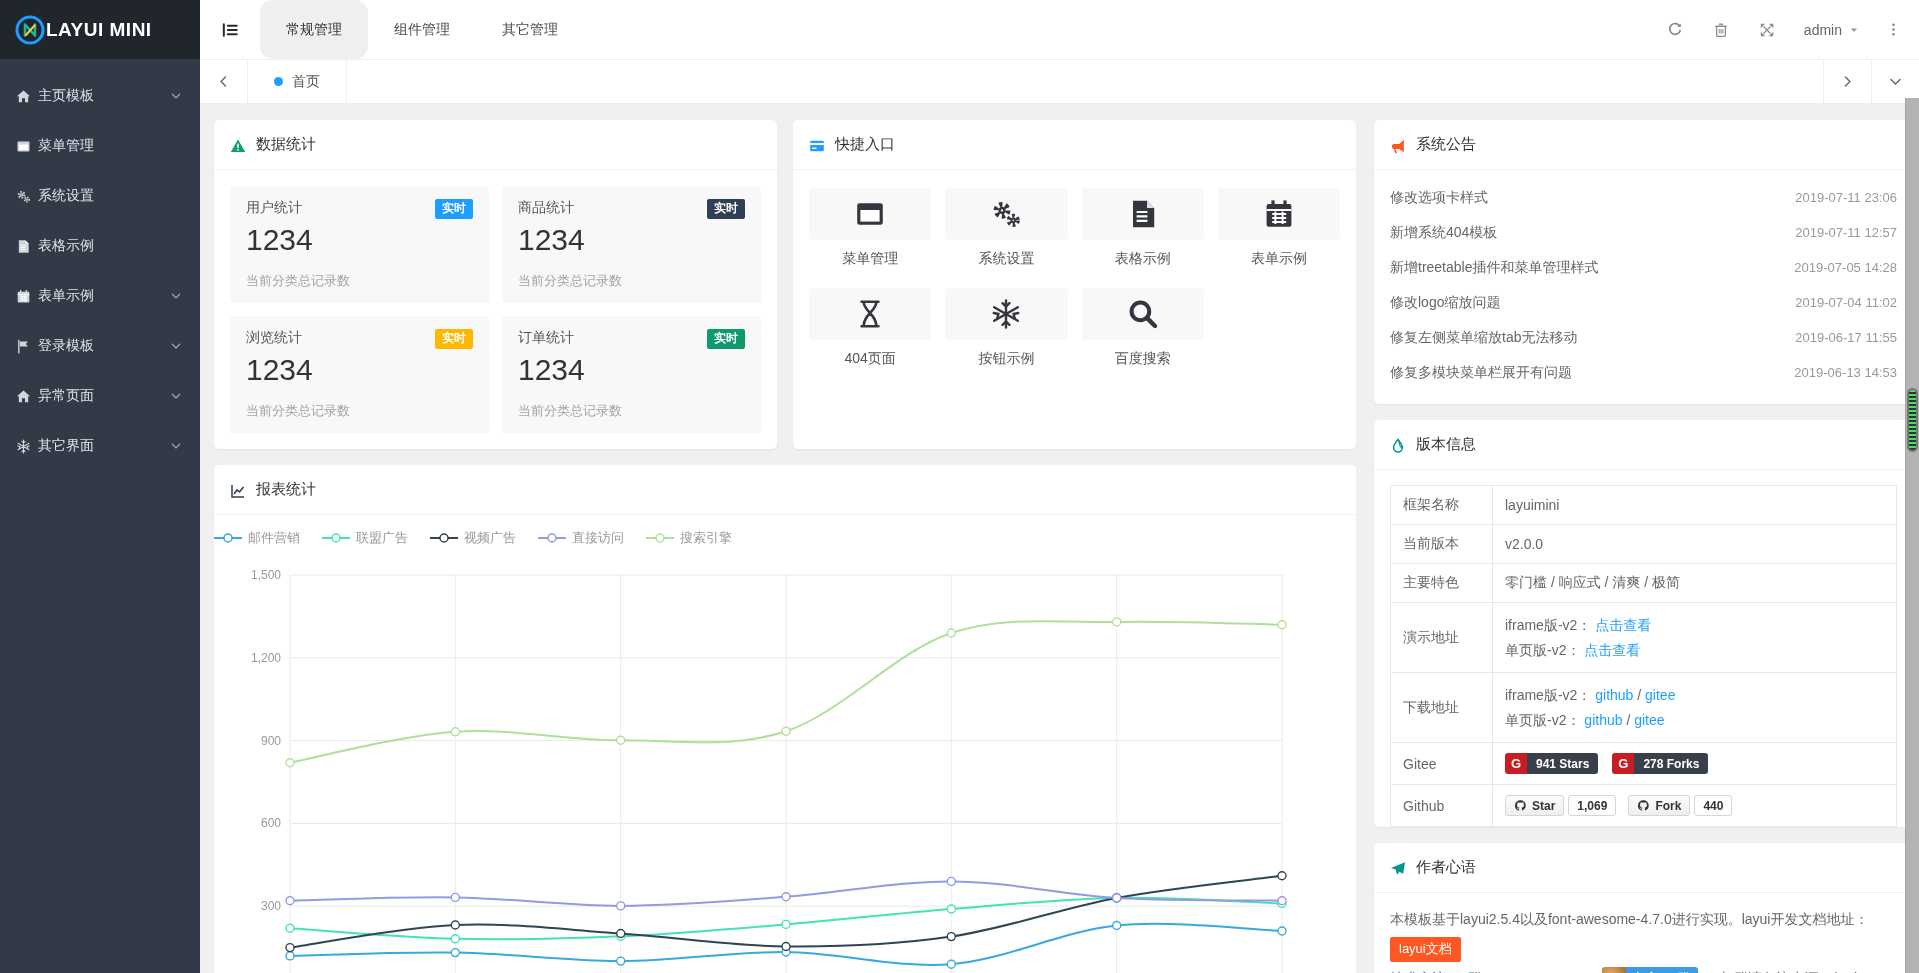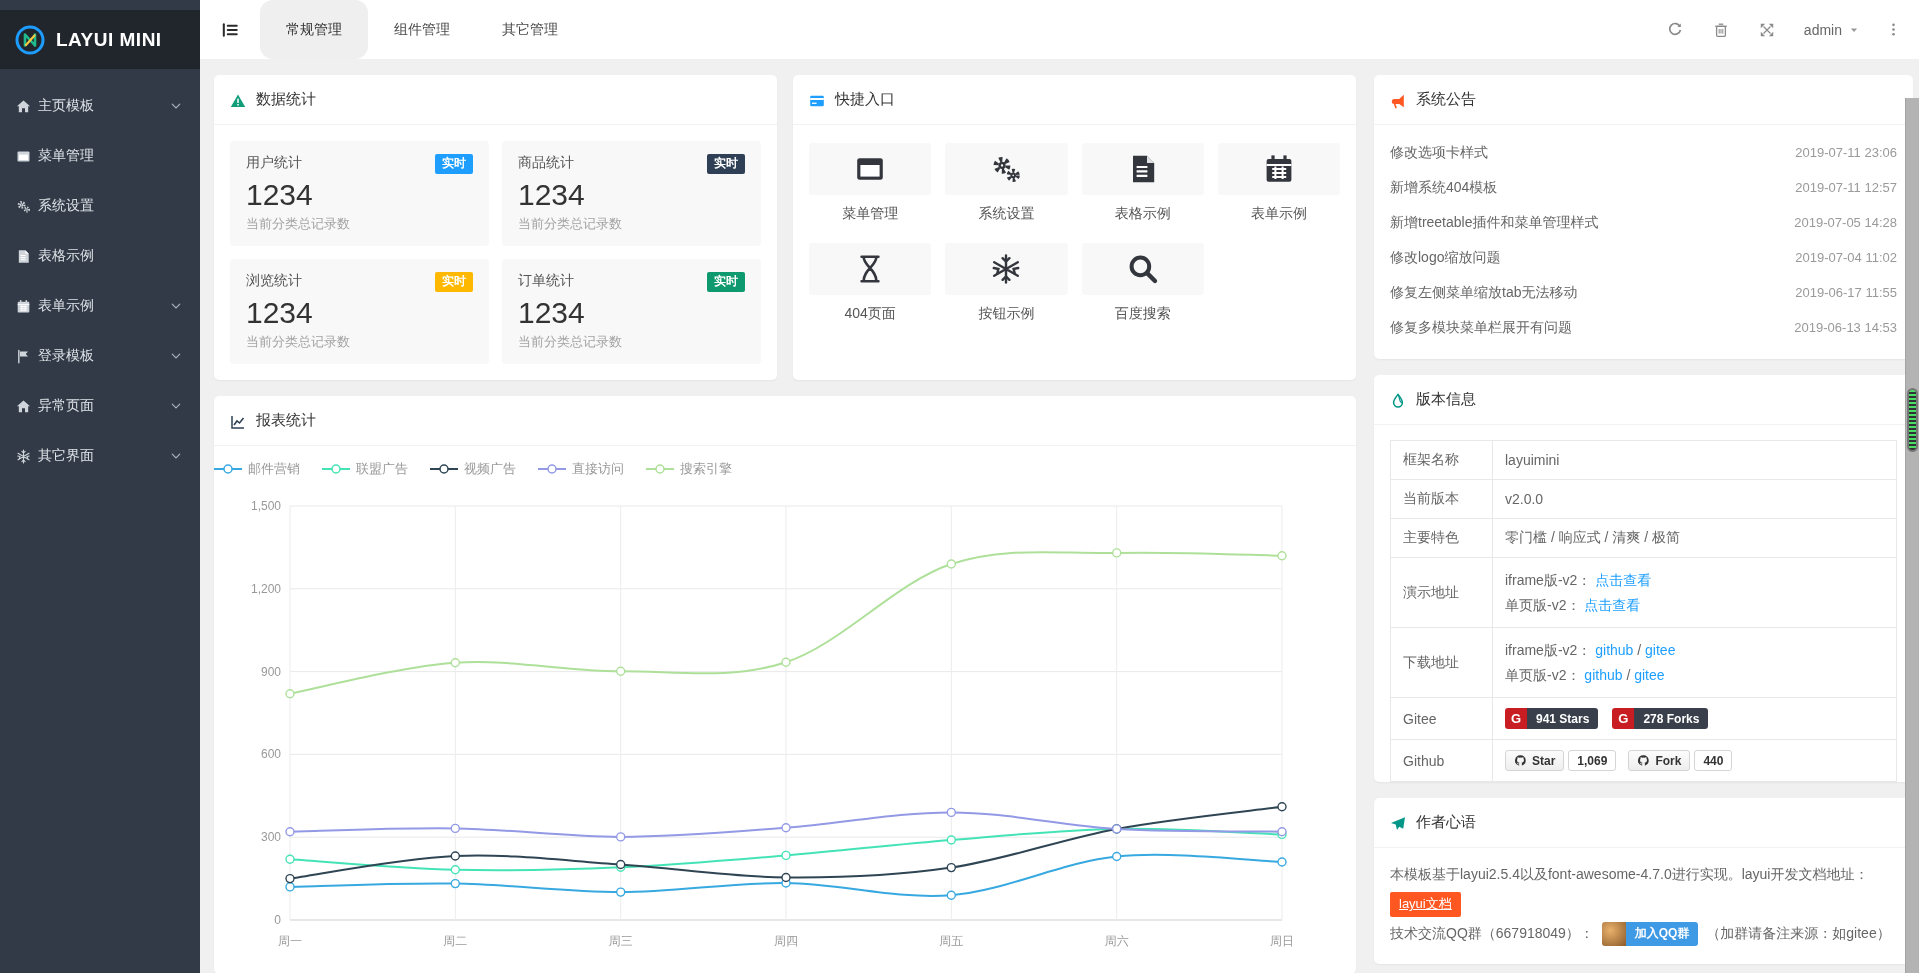--- a/index.html
+++ b/index.html
@@ -1,21 +1,21 @@
 <!DOCTYPE html>
 <html><head>
 <meta charset="utf-8">
 <style>
   * { margin:0; padding:0; box-sizing:border-box; }
   html,body { width:1919px; height:973px; overflow:hidden; font-family:"Liberation Sans","DejaVu Sans",sans-serif; background:#f0f0f0; }
   .app { display:flex; width:100%; height:100%; }
 
   
   .sidebar { width:200px; background:#313a46; flex:none; display:flex; flex-direction:column; }
-  .logo { height:59px; background:#21262d; display:flex; align-items:center; padding:0 14px; gap:10px; flex:none;margin-top:10px; }
+  .logo { height:59px; background:#21262d; display:flex; align-items:center; padding:0 14px; flex:none; }
   .logo-title { color:#fff; font-size:19px; font-weight:bold; letter-spacing:.5px; }
   .side-nav { padding-top:12px; }
   .side-item { height:50px; display:flex; align-items:center; padding:0 16px; color:#dfe3e8; font-size:14px; cursor:pointer; }
   .side-item .s-icon { width:22px; height:16px; color:#cfd5db; flex:none; display:inline-flex; align-items:center; }
   .side-item .s-icon svg { width:15px; height:15px; }
   .side-item .s-label { flex:1; }
   .side-item .s-chevron { width:14px; height:14px; color:#aab3bc; }
   .side-item .s-chevron svg { width:12px; height:12px; }
 
   
@@ -54,21 +54,21 @@
 
   .top-row { display:grid; grid-template-columns:1fr 1fr; gap:16px; }
 
   
   .stats-grid { display:grid; grid-template-columns:1fr 1fr; gap:13px; padding:16px; }
   .stat-box { background:#f8f8f8; border-radius:4px; padding:13px 16px; }
   .stat-top { display:flex; align-items:flex-start; justify-content:space-between; }
   .stat-label { font-size:14px; color:#555; }
   .stat-badge { font-size:12px; font-weight:bold; color:#fff; padding:2px 7px; border-radius:2px; line-height:1.3; }
   .stat-value { font-size:30px; color:#333; margin-top:2px; line-height:1.25; }
-  .stat-caption { font-size:13px; color:#a3a3a3; margin-top:2px; }
+  .stat-caption { font-size:13px; color:#a3a3a3; margin-top:14px; }
 
   
   .quick-grid { display:grid; grid-template-columns:repeat(4,1fr); gap:20px 14px; padding:18px 16px; }
   .quick-item { text-align:center; cursor:pointer; }
   .quick-iconbox { background:#f8f8f8; border-radius:3px; height:52px; display:flex; align-items:center; justify-content:center; color:#33363d; }
   .quick-iconbox svg { width:32px; height:32px; }
   .quick-label { margin-top:10px; font-size:14px; color:#555; }
 
   
   .chart-wrap { padding:10px 16px 8px; }
@@ -92,21 +92,21 @@
   .gitee-g { background:#c71d23; color:#fff; width:22px; display:flex; align-items:center; justify-content:center; font-weight:bold; font-size:13px; }
   .gitee-txt { background:#39404b; color:#fff; font-size:12px; font-weight:bold; display:flex; align-items:center; padding:0 9px; }
   .gh-group { display:inline-flex; align-items:center; margin-right:12px; vertical-align:middle; }
   .gh-btn,.gh-count { border:1px solid #d5d5d5; font-size:12px; font-weight:bold; color:#333; padding:2.5px 8px; border-radius:3px; display:inline-flex; align-items:center; gap:5px; cursor:pointer; }
   .gh-btn { background:linear-gradient(#fcfcfc,#eee); }
   .gh-count { background:#fff; margin-left:4px; }
   .gh-btn svg { width:13px; height:13px; }
 
   
   .author-body { padding:12px 16px 16px; font-size:14px; color:#666; line-height:2.1; }
-  .doc-badge { display:inline-block; background:#FF5722; color:#fff; font-size:13px; padding:3px 9px; border-radius:2px; line-height:1.4; cursor:pointer;text-decoration:underline; }
+  .doc-badge { display:inline-block; background:#FF5722; color:#fff; font-size:13px; padding:3px 9px; border-radius:2px; line-height:1.4; cursor:pointer; }
   .qq-widget { display:inline-flex; align-items:center; height:24px; vertical-align:middle; margin:0 4px; border-radius:3px; overflow:hidden; cursor:pointer; }
   .qq-avatar { width:24px; height:24px; background:radial-gradient(circle at 35% 35%, #e8b06a, #8a5a2b); }
   .qq-join { background:#3f9ae5; color:#fff; font-size:12px; font-weight:bold; padding:0 9px; height:100%; display:flex; align-items:center; }
 
   
   .scrollbar { position:fixed; top:98px; right:0; width:14px; bottom:0; background:#b3b3b3; border-left:1px solid #a3a3a3; }
   .scroll-thumb { position:absolute; left:1px; right:1px; top:290px; height:64px; border-radius:7px; border:2px solid #777;
      background:repeating-linear-gradient(180deg,#4ddd62 0 2px,#2e3338 2px 4px); }
 </style>
 </head>
@@ -264,20 +264,42 @@
       </div>
       <div class="more-box">
         <svg viewBox="0 0 16 16" fill="currentColor">
             <circle cx="8" cy="3" r="1.4"></circle>
             <circle cx="8" cy="8" r="1.4"></circle>
             <circle cx="8" cy="13" r="1.4"></circle>
           </svg>
       </div>
     </header>
 
+    <div class="tabbar">
+      <div class="tab-arrow">
+        <svg viewBox="0 0 16 16" fill="none" stroke="currentColor" stroke-width="1.7" stroke-linecap="round">
+            <path d="M10.5 2.5 5 8l5.5 5.5"></path>
+          </svg>
+      </div>
+      <div class="page-tab">
+        <span class="tab-dot" id="tab-dot" style="background: rgb(30, 159, 255);"></span>
+        <span>首页</span>
+      </div>
+      <div class="tabbar-spacer"></div>
+      <div class="tab-arrow rb">
+        <svg viewBox="0 0 16 16" fill="none" stroke="currentColor" stroke-width="1.7" stroke-linecap="round">
+            <path d="M5.5 2.5 11 8l-5.5 5.5"></path>
+          </svg>
+      </div>
+      <div class="tab-arrow rb">
+        <svg viewBox="0 0 16 16" fill="none" stroke="currentColor" stroke-width="1.7" stroke-linecap="round">
+            <path d="M2.5 5.5 8 11l5.5-5.5"></path>
+          </svg>
+      </div>
+    </div>
 
     <div class="content">
 
       <div class="col-left">
         <div class="top-row">
 
           <section class="card">
             <div class="card-header">
               <span class="h-icon" id="stats-hicon" style="color: rgb(15, 157, 122);">
                   <svg viewBox="0 0 16 16">

